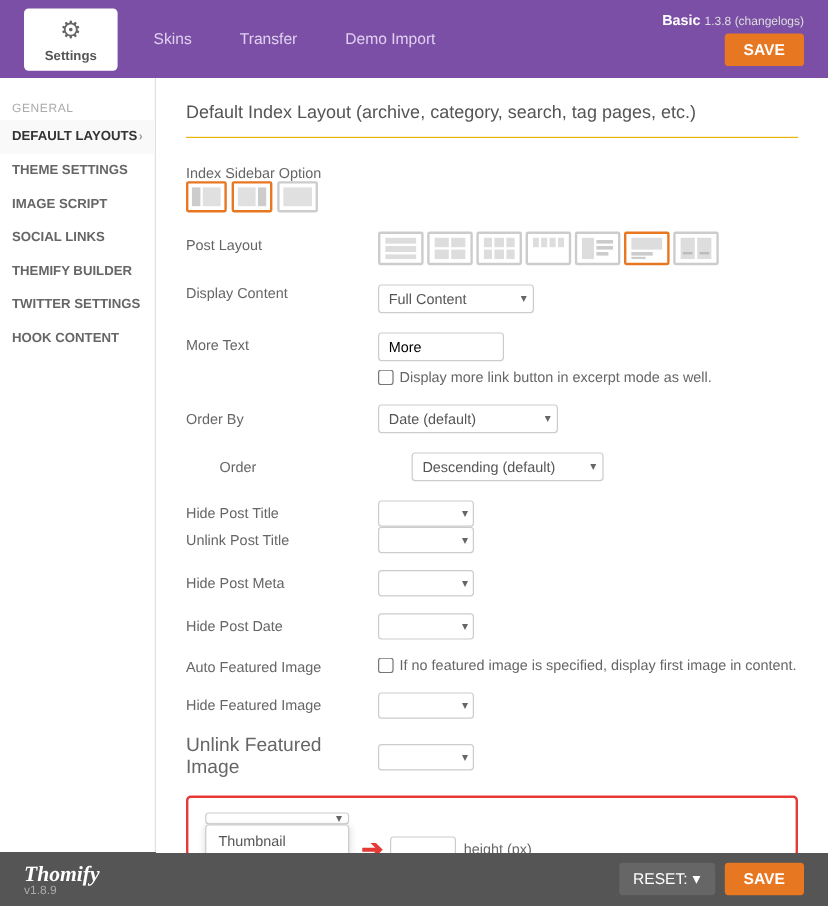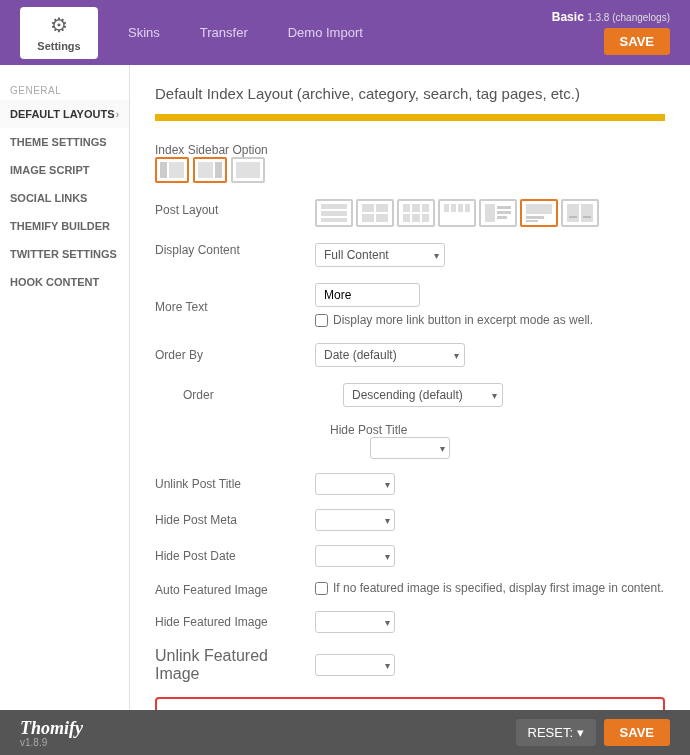--- a/index.html
+++ b/index.html
@@ -52,21 +52,21 @@
     </div>
     <div style="padding:8px 10px; font-size:11px; color:#666; cursor:pointer; text-transform:uppercase; font-weight:600;">
       <span>TWITTER SETTINGS</span>
     </div>
     <div style="padding:8px 10px; font-size:11px; color:#666; cursor:pointer; text-transform:uppercase; font-weight:600;">
       <span>HOOK CONTENT</span>
     </div>
   </div>
 
   <div style="flex:1; padding:20px 25px; overflow-y:auto; background:#fff;">
-    <h2 style="font-size:15px; color:#555; margin-bottom:18px; font-weight:normal; border-bottom:7px solid #eab308; padding-bottom:12px;">Default Index Layout (archive, category, search, tag pages, etc.)</h2>
+    <h2 style="font-size:15px; color:#555; margin-bottom:18px; font-weight:normal; border-bottom:1px solid #eab308; padding-bottom:12px;">Default Index Layout (archive, category, search, tag pages, etc.)</h2>
 
     <div style="display:flex; align-items:flex-start; margin-bottom:16px;flex-direction:column;">
       <div style="width:160px; font-size:12px; color:#666; padding-top:4px;">Index Sidebar Option</div>
       <div style="display:flex; gap:4px;">
         <button style="width:34px; height:26px; border:2px solid #e87722; background:#fff; cursor:pointer; display:flex; align-items:center; justify-content:center; border-radius:2px; padding:2px;">
           <svg width="24" height="16" viewBox="0 0 24 16">
               <rect x="0" y="0" width="7" height="16" fill="#ccc"></rect>
               <rect x="9" y="0" width="15" height="16" fill="#e0e0e0"></rect>
             </svg>
         </button>
@@ -149,21 +149,21 @@
     <div style="display:flex; align-items:flex-start; margin-bottom:16px;">
       <div style="width:160px; font-size:12px; color:#666;">Display Content</div>
       <div style="position:relative; display:inline-block;">
         <select style="border:1px solid #ccc; border-radius:3px; padding:4px 8px; font-size:12px; color:#555; background:#fff; appearance:none; -webkit-appearance:none; width:130px; cursor:pointer;">
           <option>Full Content</option>
         </select>
         <span style="position:absolute; right:6px; top:50%; transform:translateY(-50%); pointer-events:none; color:#666; font-size:10px;">▾</span>
       </div>
     </div>
 
-    <div style="display:flex; align-items:center; margin-bottom:16px;">
+    <div style="display:flex; align-items:flex-start; margin-bottom:16px;">
       <div style="width:160px; font-size:12px; color:#666; padding-top:4px;">More Text</div>
       <div>
         <input type="text" style="border: 1px solid rgb(204, 204, 204); border-radius: 3px; padding: 4px 8px; font-size: 12px; width: 105px; margin-bottom: 6px; display: block;" value="More">
         <label style="display:flex; align-items:center; gap:5px; font-size:12px; color:#666; cursor:pointer;">
           <input type="checkbox" style="">
           <span>Display more link button in excerpt mode as well.</span>
         </label>
       </div>
     </div>
 
@@ -180,21 +180,21 @@
     <div style="display:flex; align-items:center; margin-bottom:16px;">
       <div style="width:160px; font-size:12px; color:#666;margin-left:28px;">Order</div>
       <div style="position:relative; display:inline-block;">
         <select style="border:1px solid #ccc; border-radius:3px; padding:4px 8px; font-size:12px; color:#555; background:#fff; appearance:none; -webkit-appearance:none; width:160px; cursor:pointer;">
           <option>Descending (default)</option>
         </select>
         <span style="position:absolute; right:6px; top:50%; transform:translateY(-50%); pointer-events:none; color:#666; font-size:10px;">▾</span>
       </div>
     </div>
 
-    <div style="display:flex; align-items:center; margin-bottom:14px;flex-direction:column;">
+    <div style="display:flex; align-items:center; ">
       <div style="width:160px; font-size:12px; color:#666;">Hide Post Title</div>
       <div style="position:relative; display:inline-block;">
         <select style="border:1px solid #ccc; border-radius:3px; padding:3px 8px; font-size:12px; color:#555; background:#fff; appearance:none; -webkit-appearance:none; width:80px; cursor:pointer;"><option></option></select>
         <span style="position:absolute; right:5px; top:50%; transform:translateY(-50%); pointer-events:none; color:#666; font-size:10px;">▾</span>
       </div>
     </div>
 
     <div style="display:flex; align-items:center; margin-bottom:14px;">
       <div style="width:160px; font-size:12px; color:#666;">Unlink Post Title</div>
       <div style="position:relative; display:inline-block;">

